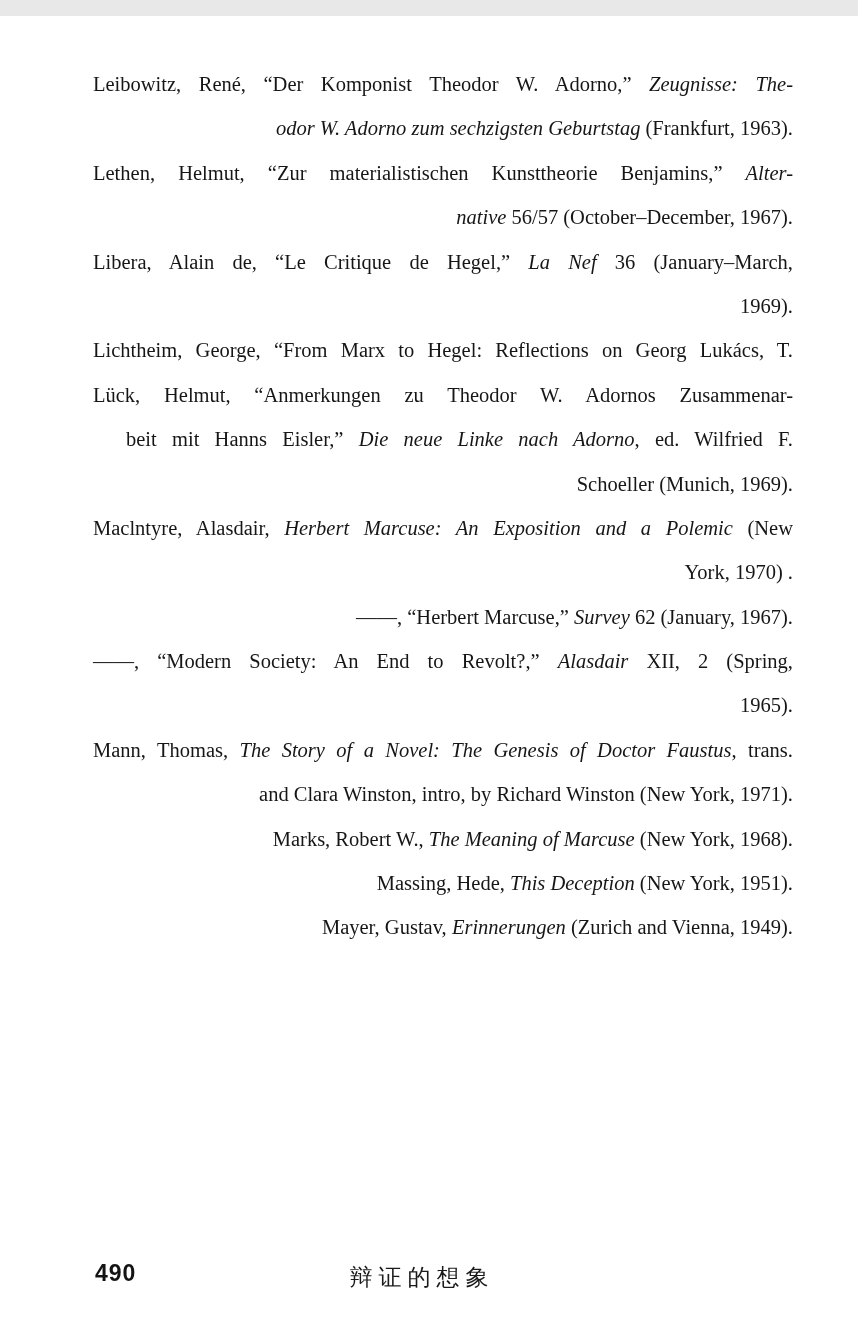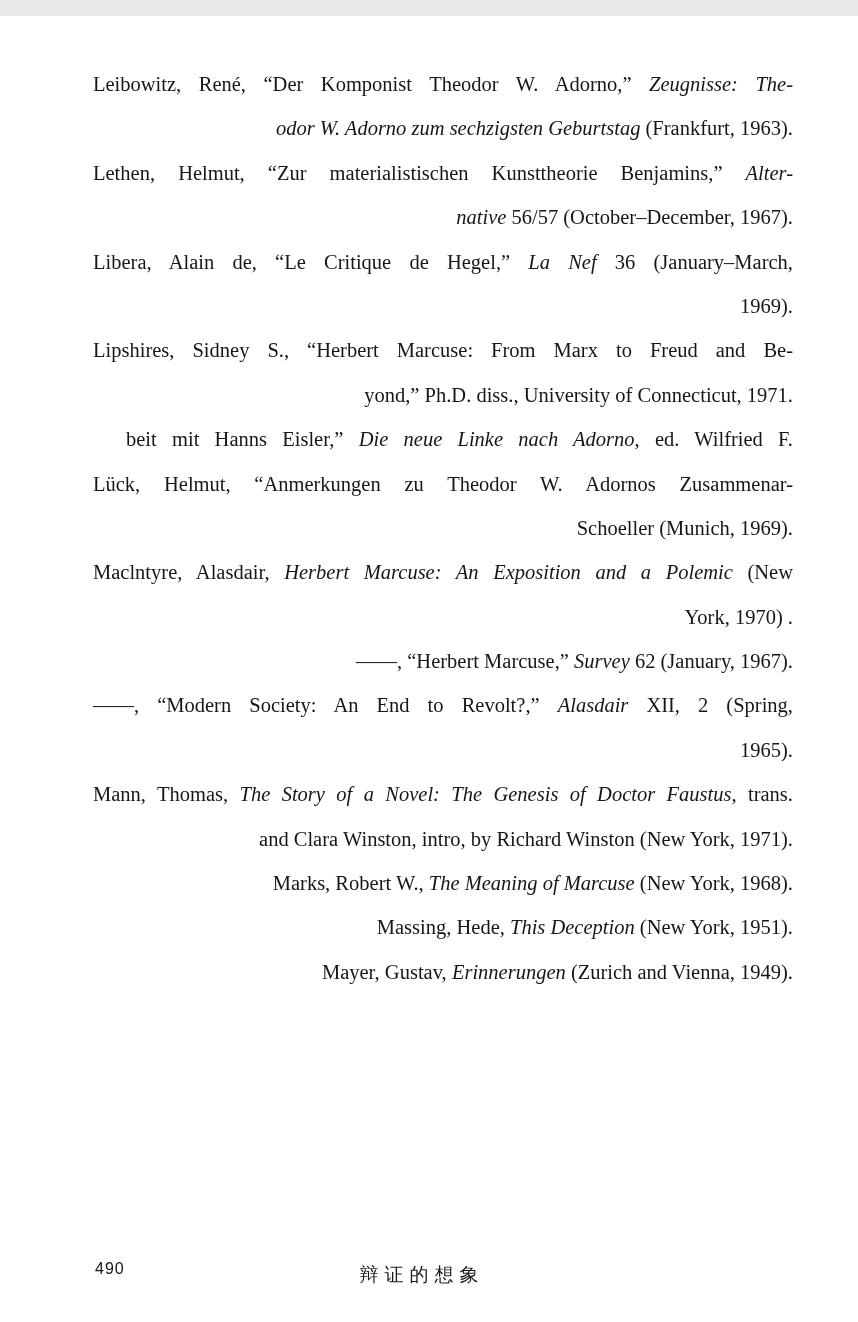--- a/index.html
+++ b/index.html
@@ -48,33 +48,33 @@
     left: 0;
     top: 1238px;
     width: 858px;
     height: 40px;
   }
   .page-number {
     position: absolute;
     left: 95px;
     top: 6px;
     font-family: "Liberation Sans", "DejaVu Sans", sans-serif;
-    font-size: 16px;
-    font-weight: 400;
+    font-size: 23px;
+    font-weight: 700;
     letter-spacing: 1px;
     color: #141414;
   }
   .running-title {
     position: absolute;
     left: 0;
     right: 14px;
     top: 8px;
     text-align: center;
     font-family: "DejaVu Sans", sans-serif;
-    font-size: 19px;
+    font-size: 23px;
     letter-spacing: 6px;
     color: #1a1a1a;
   }
 </style>
 </head>
 <body>
 
 <div class="page">
   <div class="content">
       <div class="entry">
@@ -83,28 +83,25 @@
       </div>
       <div class="entry">
         <div class="line full"><span class="ro">Lethen, Helmut, “Zur materialistischen Kunsttheorie Benjamins,” </span><span class="it">Alter-</span></div>
         <div class="line indent"><span class="it">native</span><span class="ro"> 56/57 (October–December, 1967).</span></div>
       </div>
       <div class="entry">
         <div class="line full"><span class="ro">Libera, Alain de, “Le Critique de Hegel,” </span><span class="it">La Nef</span><span class="ro"> 36 (January–March,</span></div>
         <div class="line indent"><span class="ro">1969).</span></div>
       </div>
       <div class="entry">
+        <div class="line full"><span class="ro">Lichtheim, George, “From Marx to Hegel: Reflections on Georg Lukács, T.</span></div>
       </div>
       <div class="entry">
-        <div class="line full"><span class="ro">Lipshires, Sidney S., “Herbert Marcuse: From Marx to Freud and Be-</span></div>
-        <div class="line indent"><span class="ro">yond,” Ph.D. diss., University of Connecticut, 1971.</span></div>
-      </div>
-      <div class="entry">
+        <div class="line full"><span class="ro">Lück, Helmut, “Anmerkungen zu Theodor W. Adornos Zusammenar-</span></div>
         <div class="line indent full"><span class="ro">beit mit Hanns Eisler,” </span><span class="it">Die neue Linke nach Adorno</span><span class="ro">, ed. Wilfried F.</span></div>
-        <div class="line full"><span class="ro">Lück, Helmut, “Anmerkungen zu Theodor W. Adornos Zusammenar-</span></div>
         <div class="line indent"><span class="ro">Schoeller (Munich, 1969).</span></div>
       </div>
       <div class="entry">
         <div class="line full"><span class="ro">Maclntyre, Alasdair, </span><span class="it">Herbert Marcuse: An Exposition and a Polemic</span><span class="ro"> (New</span></div>
         <div class="line indent"><span class="ro">York, 1970) .</span></div>
       </div>
       <div class="entry">
         <div class="line"><span class="ro">——, “Herbert Marcuse,” </span><span class="it">Survey</span><span class="ro"> 62 (January, 1967).</span></div>
       </div>
       <div class="entry">

